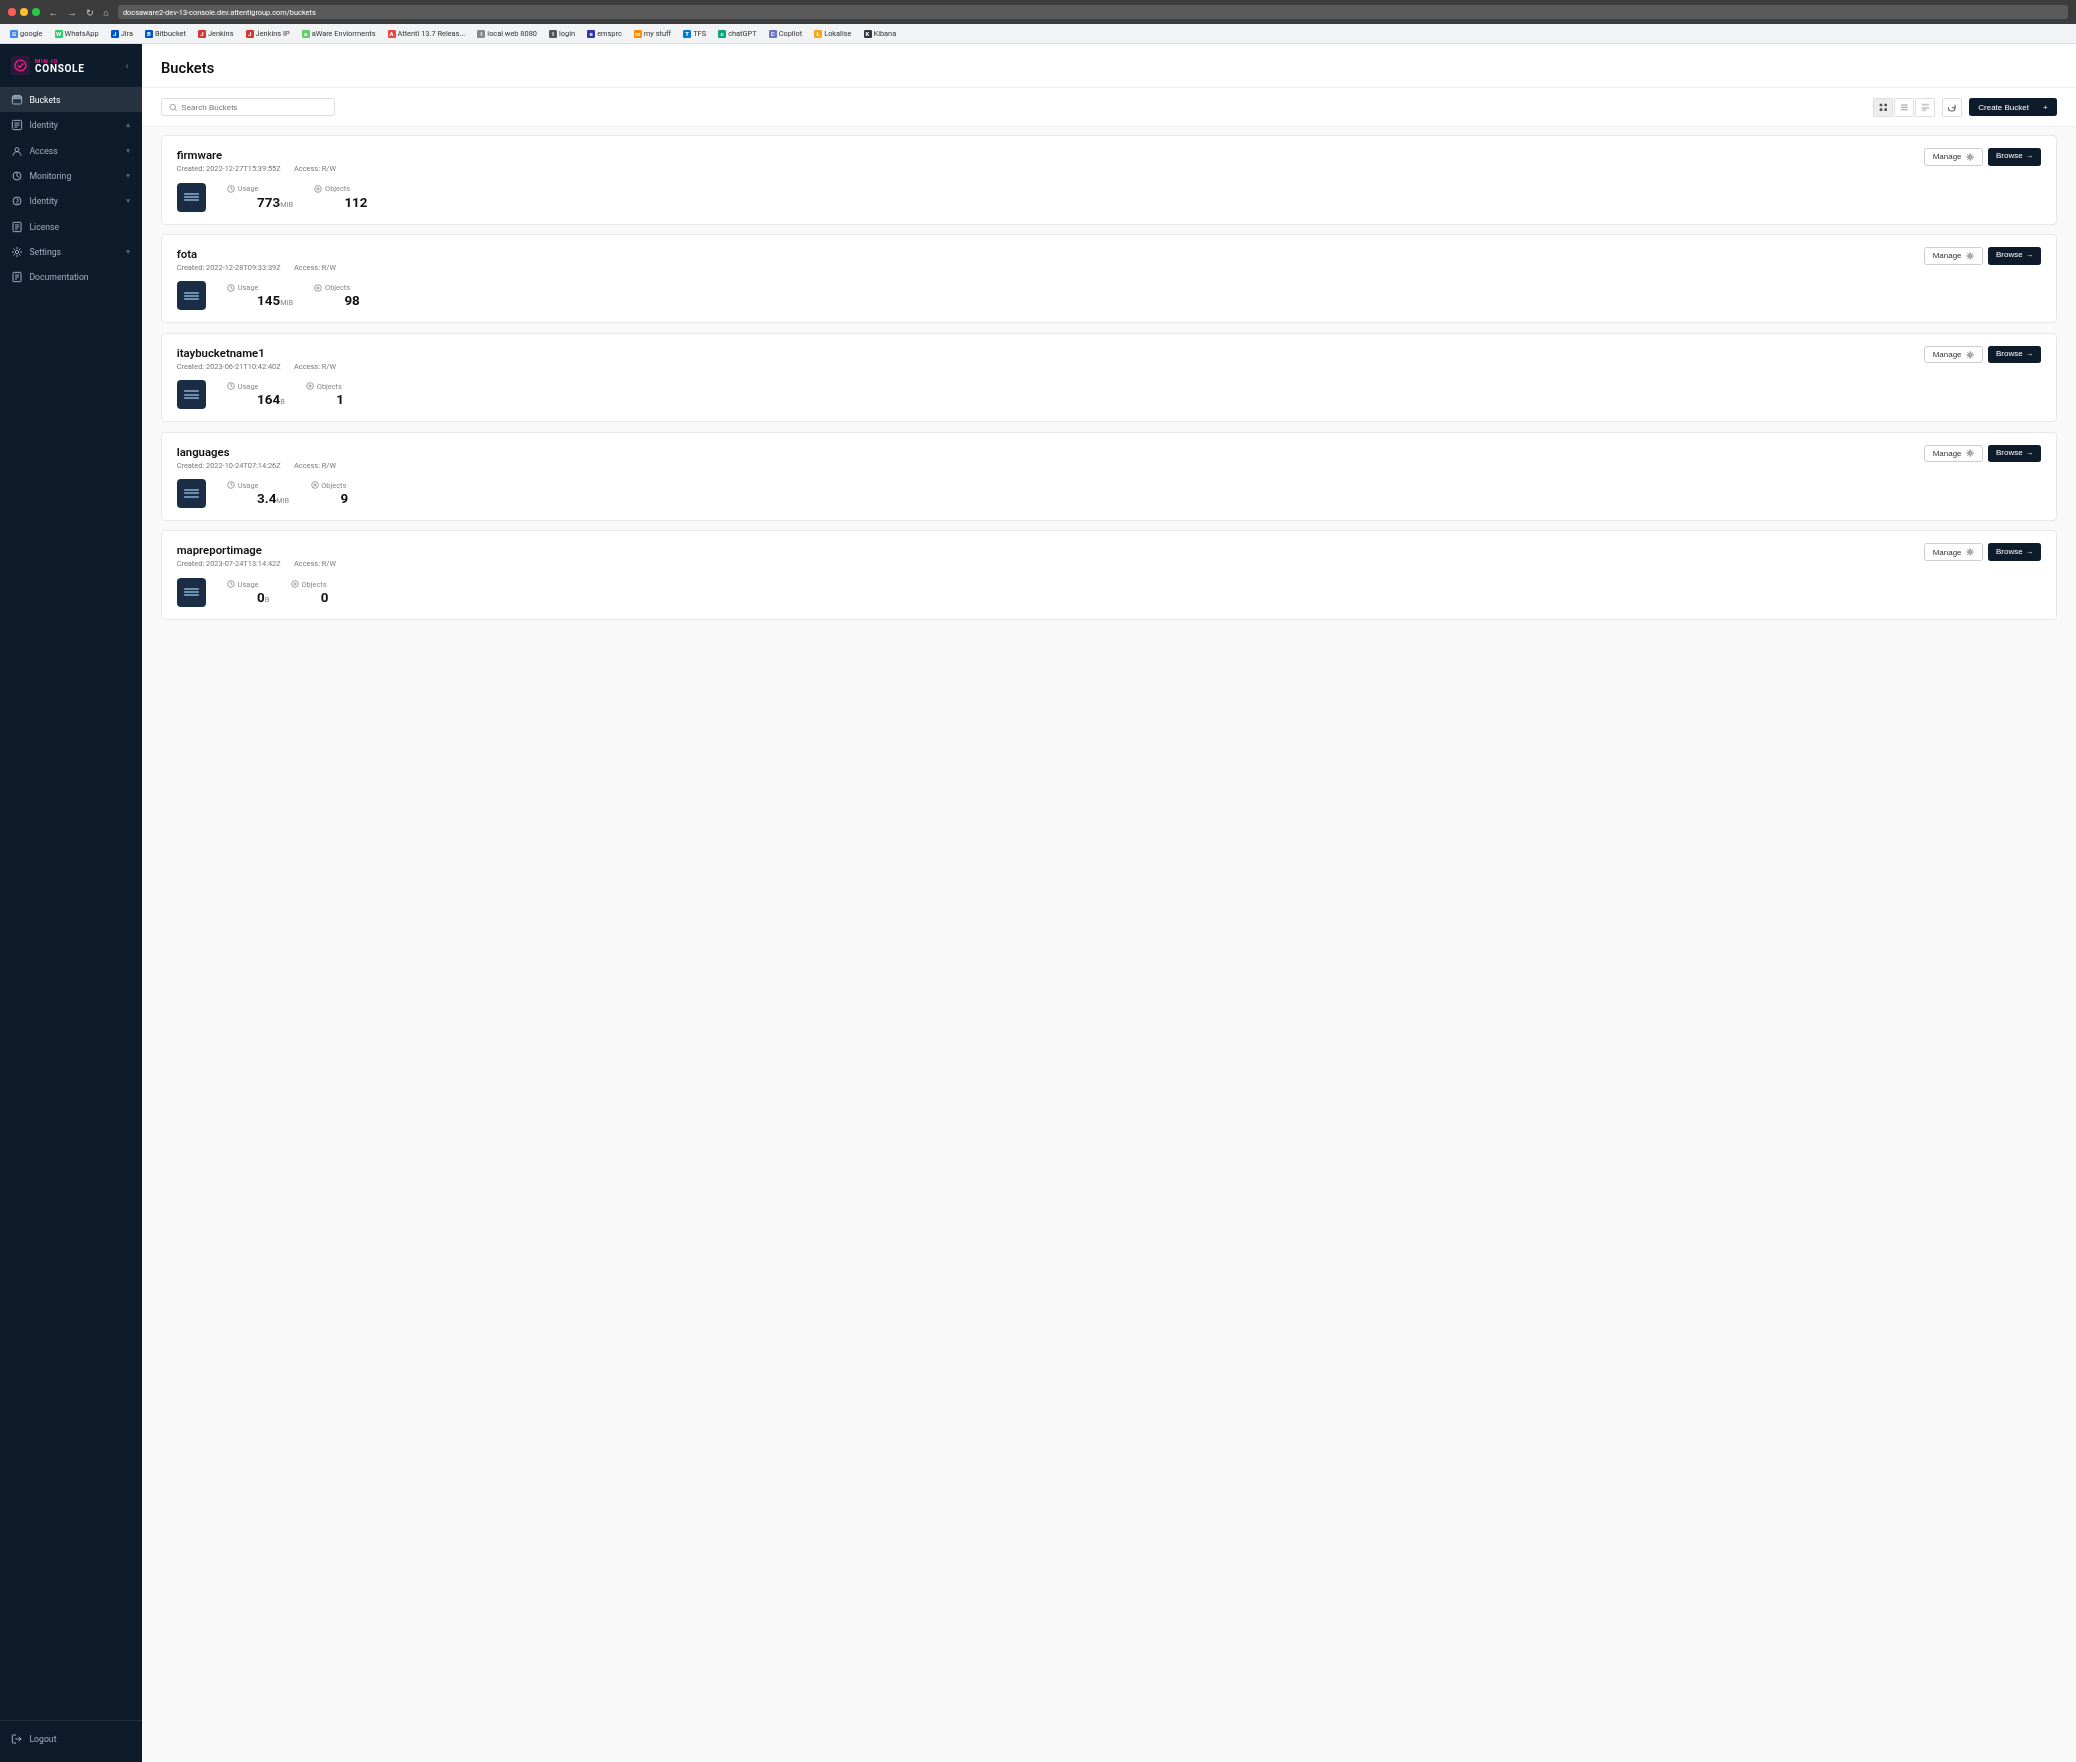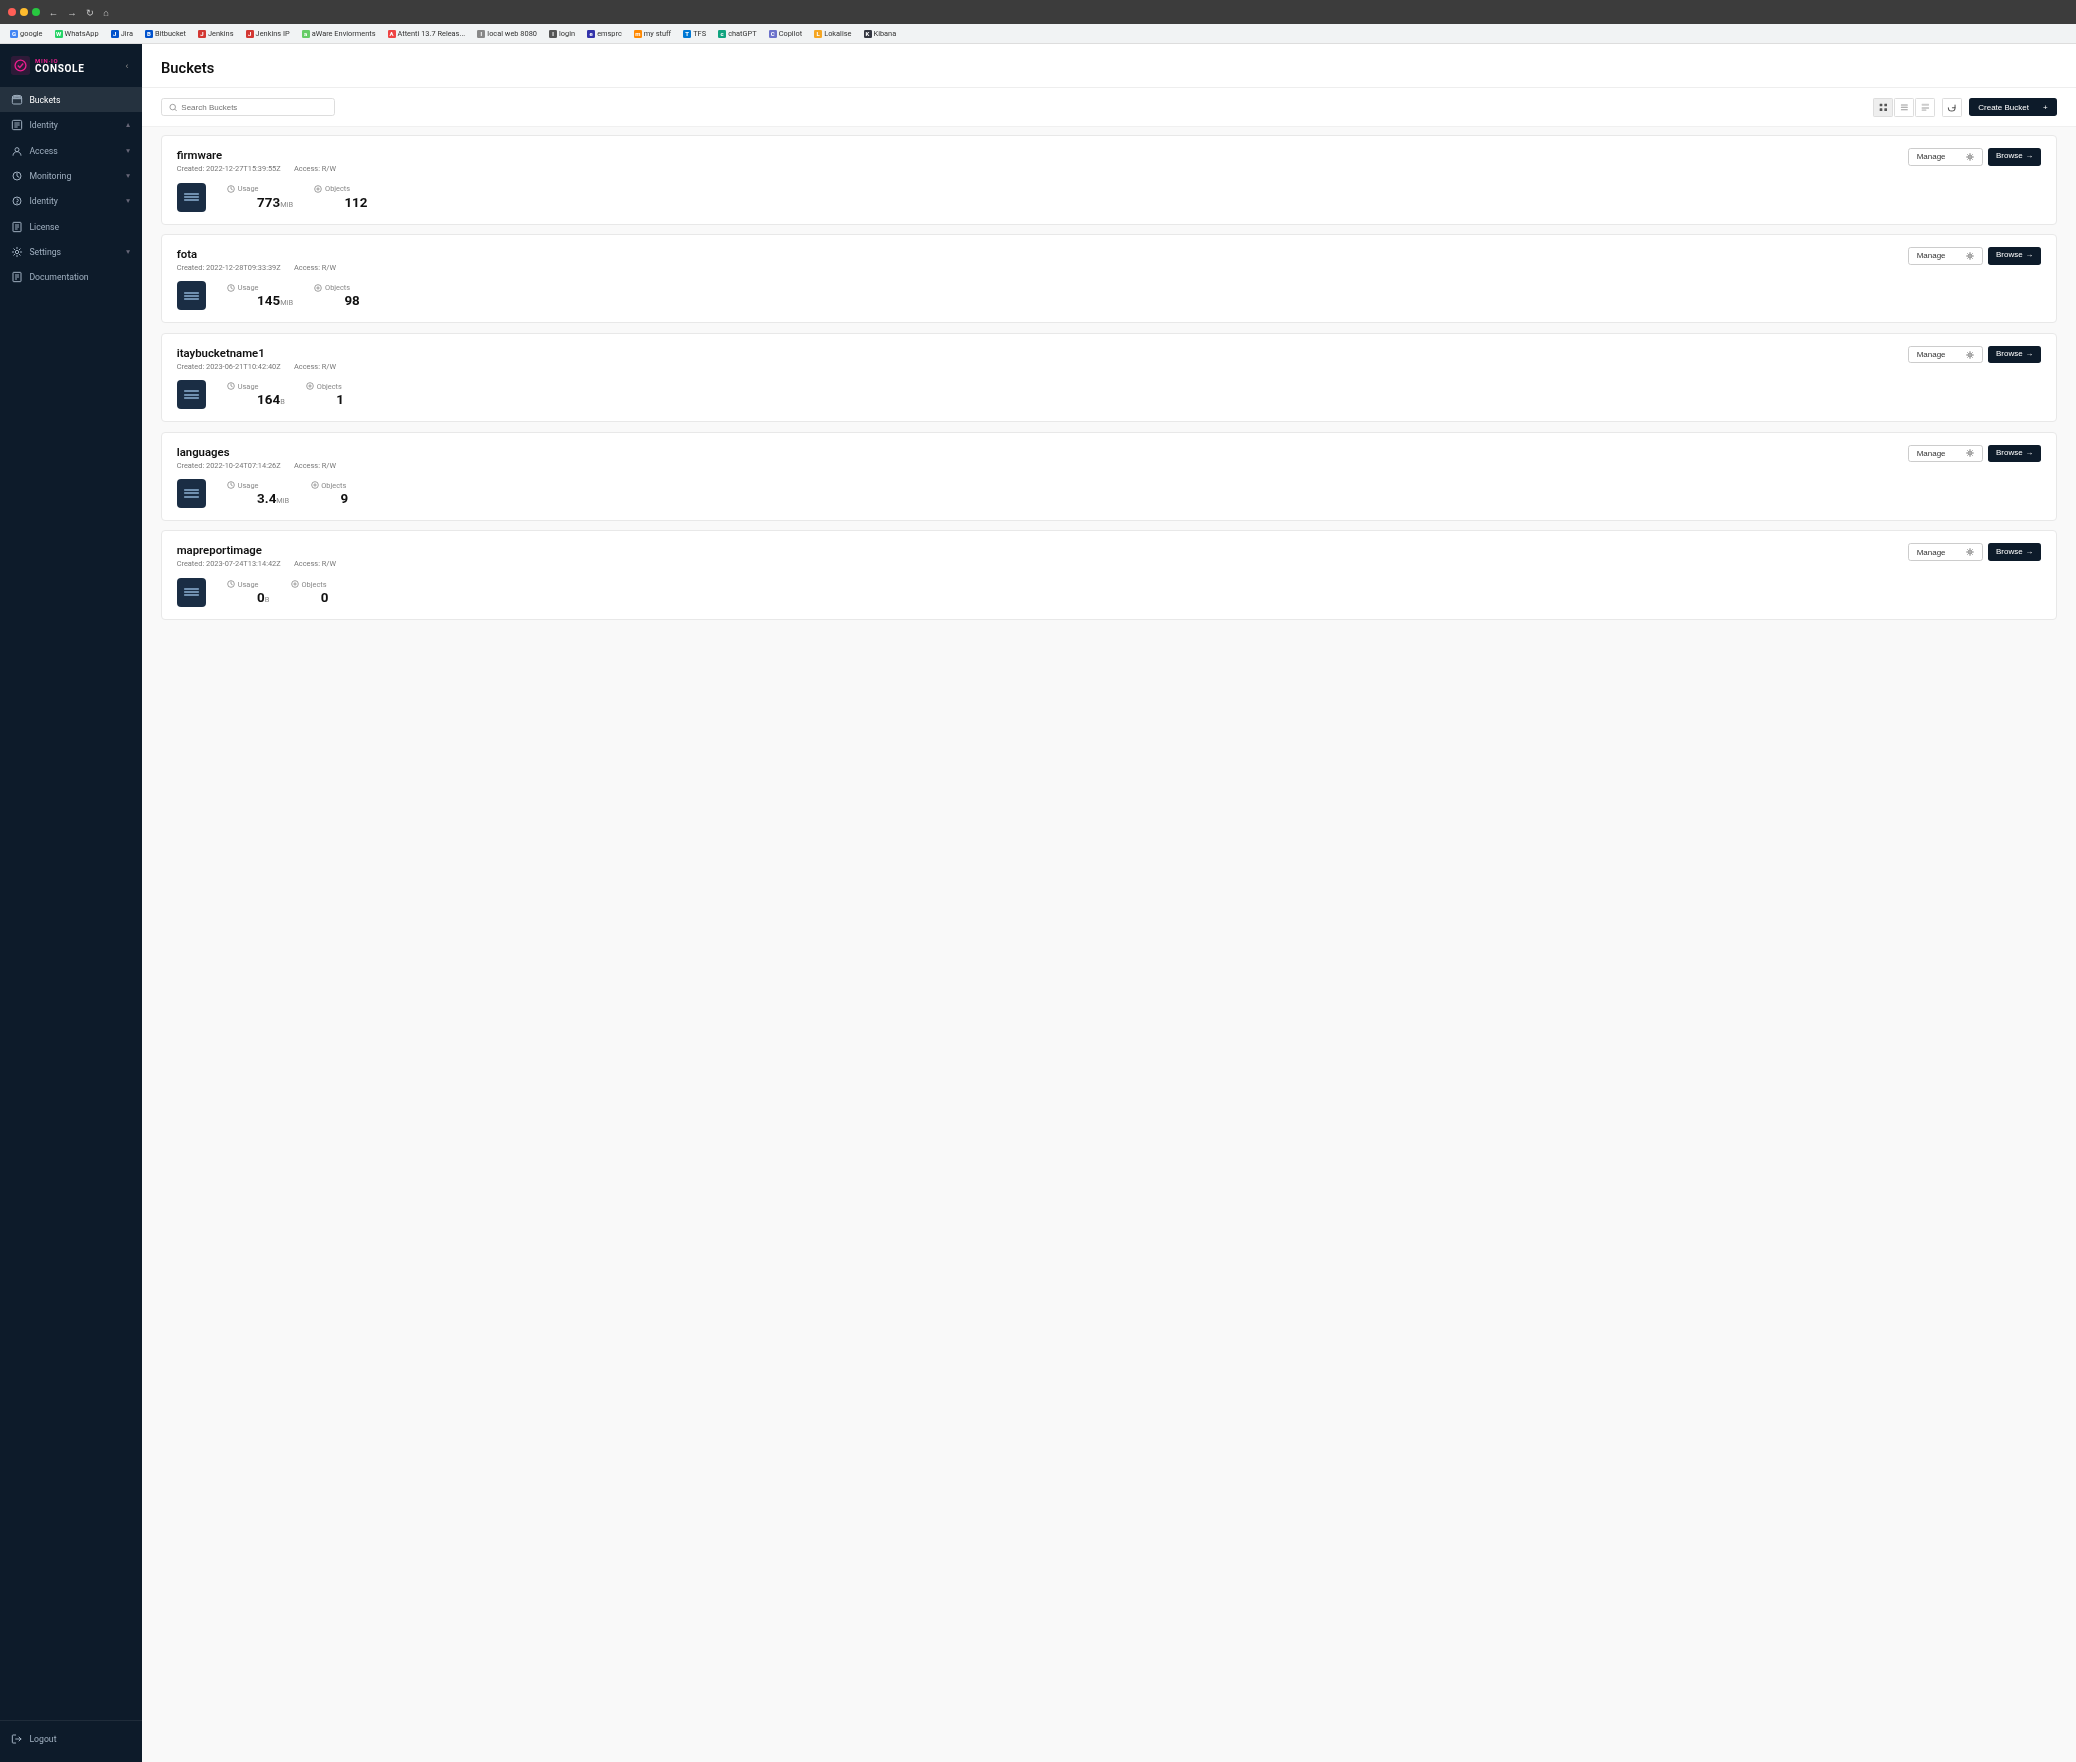--- a/index.html
+++ b/index.html
@@ -203,21 +203,21 @@
     .bucket-name { font-size: 11.4px; font-weight: 600; color: #111; margin-bottom: 2px; }
     .bucket-meta { font-size: 7.4px; color: #777; display: flex; gap: 13.4px; align-items: flex-end; }
     .bucket-actions { display: flex; gap: 5.4px; }
     .manage-btn {
       border: 0.7px solid #ccc;
       background: #fff;
       padding: 3.3px 8px;
       border-radius: 2.7px;
       font-size: 8px;
       cursor: pointer;
-      display: flex; align-items: center; gap: 20px;
+      display: flex; align-items: center; gap: 4px;
       color: #333;
     }
     .browse-btn {
       background: #0d1b2a;
       color: #fff;
       border: none;
       padding: 3.3px 8px;
       border-radius: 2.7px;
       font-size: 8px;
       cursor: pointer;
@@ -257,20 +257,23 @@
     <button class="browser-btn red"></button>
     <button class="browser-btn yellow"></button>
     <button class="browser-btn green"></button>
   </div>
   <div class="nav-btns">
     <button class="nav-btn">←</button>
     <button class="nav-btn">→</button>
     <button class="nav-btn">↻</button>
     <button class="nav-btn">⌂</button>
   </div>
+  <div class="address-bar">
+    <span>docsaware2-dev-13-console.dev.attentigroup.com/buckets</span>
+  </div>
 </div>
 
 <div class="bookmarks-bar">
 <div class="bookmark">
       <span class="bookmark-icon" style="background:#4285F4;color:#fff;font-weight:bold;">G</span>
       <span>google</span>
     </div>
     <div class="bookmark">
       <span class="bookmark-icon" style="background:#25D366;color:#fff;font-weight:bold;">W</span>
       <span>WhatsApp</span>

